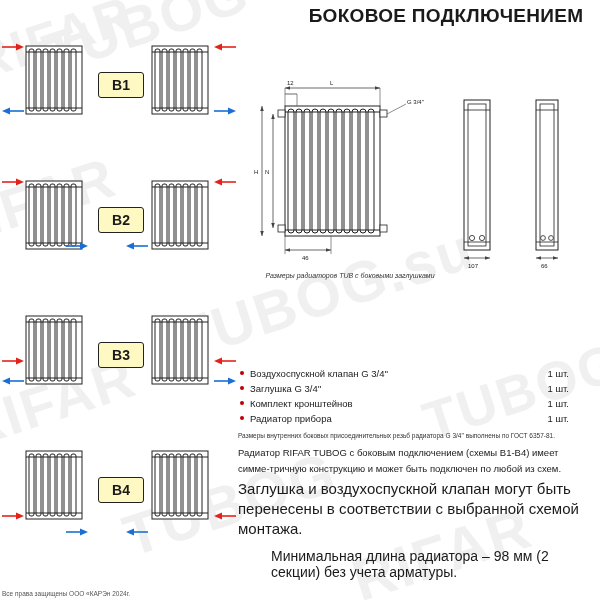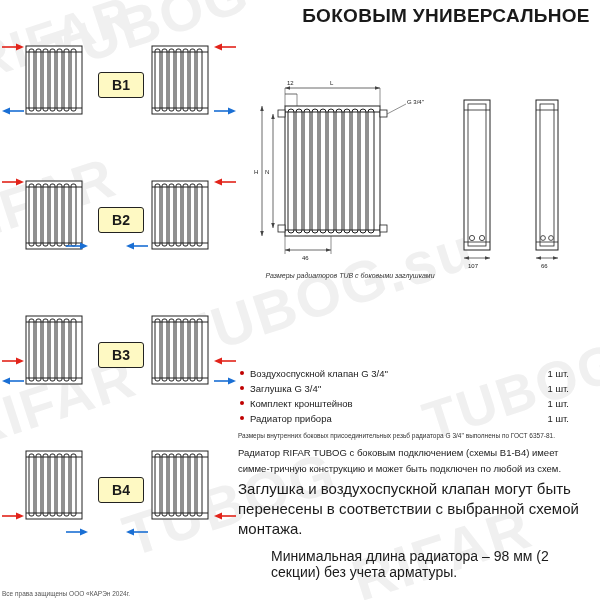--- a/index.html
+++ b/index.html
@@ -92,21 +92,21 @@
   <div class="wm-text" style="left:40px;top:-10px;font-size:56px;transform:rotate(-18deg);">TUBOG</div>
   <div class="wm-text" style="left:-60px;top:170px;font-size:56px;transform:rotate(-18deg);">RIFAR</div>
   <div class="wm-text" style="left:170px;top:260px;font-size:58px;transform:rotate(-18deg);">TUBOG.su</div>
   <div class="wm-text" style="left:-40px;top:370px;font-size:56px;transform:rotate(-18deg);">RIFAR</div>
   <div class="wm-text" style="left:120px;top:470px;font-size:58px;transform:rotate(-18deg);">TUBOG</div>
   <div class="wm-text" style="left:350px;top:520px;font-size:58px;transform:rotate(-18deg);">RIFAR</div>
   <div class="wm-text" style="left:420px;top:360px;font-size:54px;transform:rotate(-18deg);">TUBOG</div>
 </div>
 
 <div class="header">
-  <div class="t1">БОКОВЫМ УНИВЕРСАЛЬНОЕ</div>
+  <div class="t1">БОКОВОЕ ПОДКЛЮЧЕНИЕМ</div>
 </div>
 
 <div class="schemes">
 
   <div class="scheme">
     <div class="rad" style="left:22px;">
       <svg width="64" height="80" viewBox="0 0 64 80">
         <rect x="4" y="6" width="56" height="68" fill="#fff" stroke="#222" stroke-width="1"></rect>
         <g stroke="#222" stroke-width="1" fill="#fff">
           <rect x="7" y="9" width="5" height="62" rx="2"></rect>

